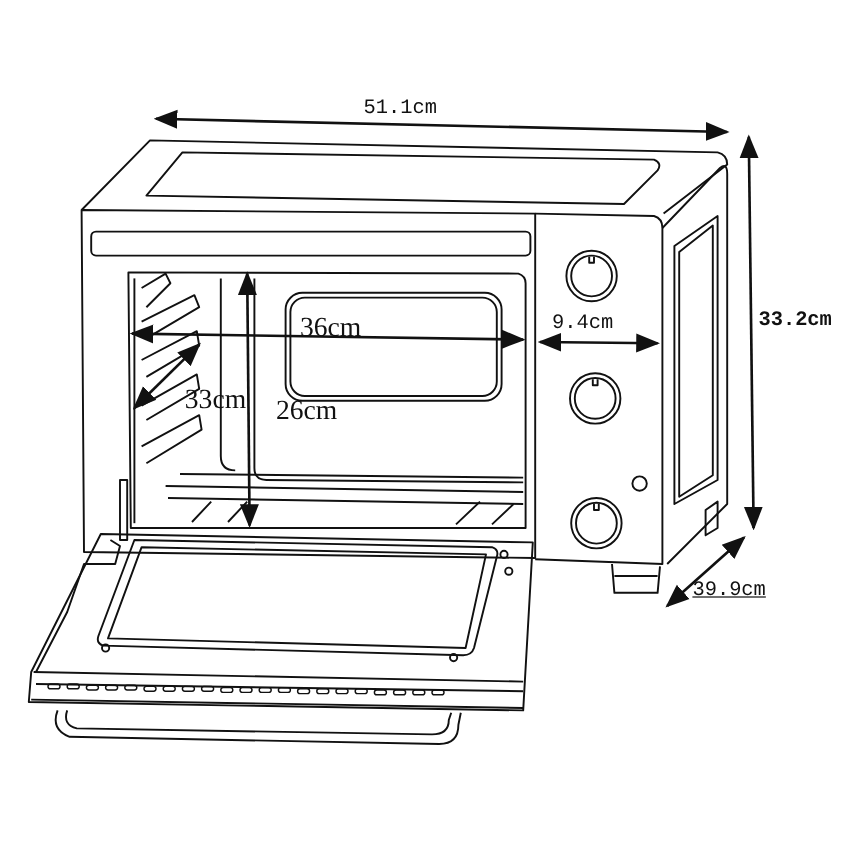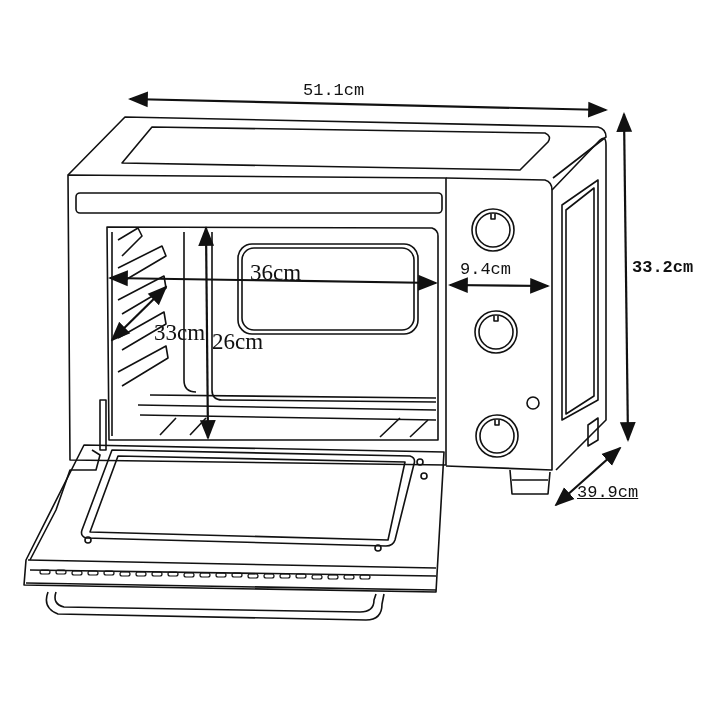--- a/index.html
+++ b/index.html
@@ -145,13 +145,13 @@
     <line x1="206" y1="228" x2="208" y2="438" marker-start="url(#arr)" marker-end="url(#arr)"></line>
   </g>
 </svg>
 
 <div class="lbl mono" style="left:303px; top:82px;">51.1cm</div>
 <div class="lbl mono" style="left:632px; top:259px;font-weight:bold;">33.2cm</div>
 <div class="lbl mono" style="left:577px; top:484px;text-decoration:underline;">39.9cm</div>
 <div class="lbl mono" style="left:460px; top:261px;">9.4cm</div>
 <div class="lbl" style="left:250px; top:261px;">36cm</div>
 <div class="lbl" style="left:138px; top:321px;margin-left:16px;">33cm</div>
-<div class="lbl" style="left:212px; top:330px;">26cm</div>
+<div class="lbl" style="left:230px; top:330px;">26cm</div>
 
 </body></html>

